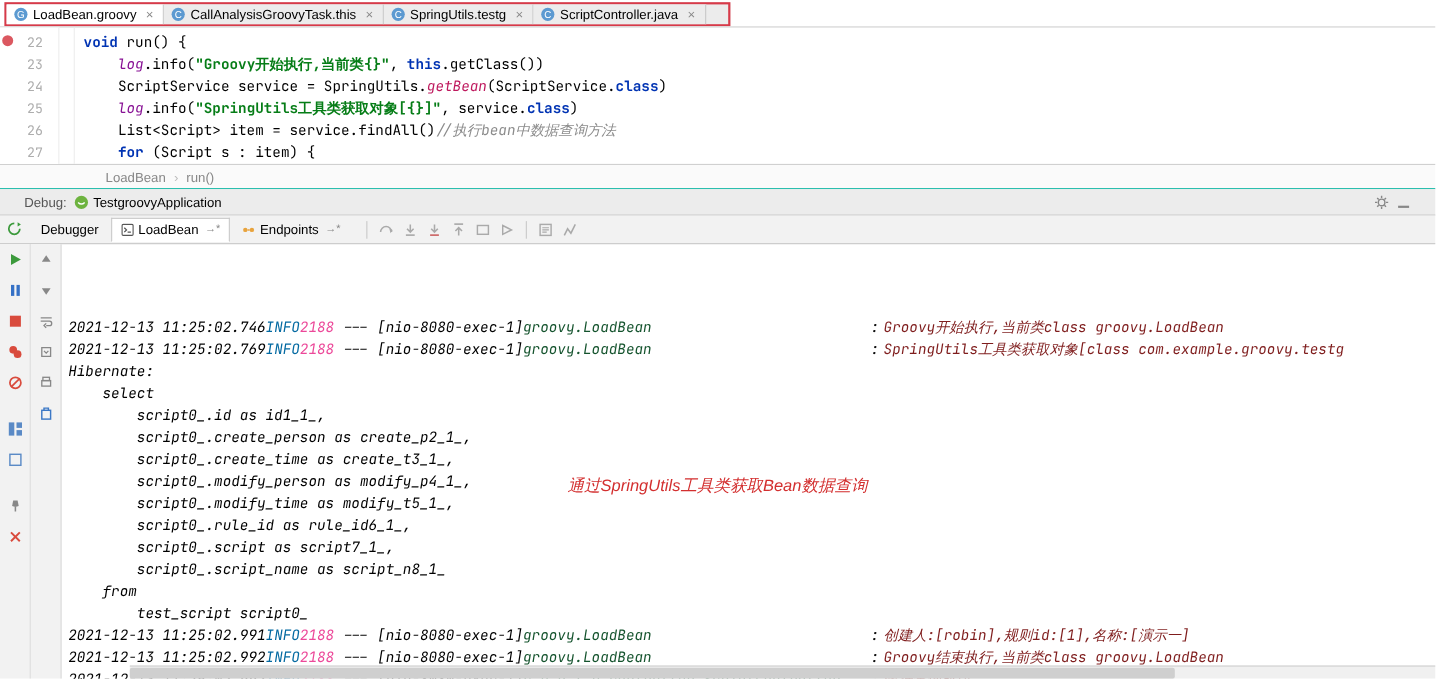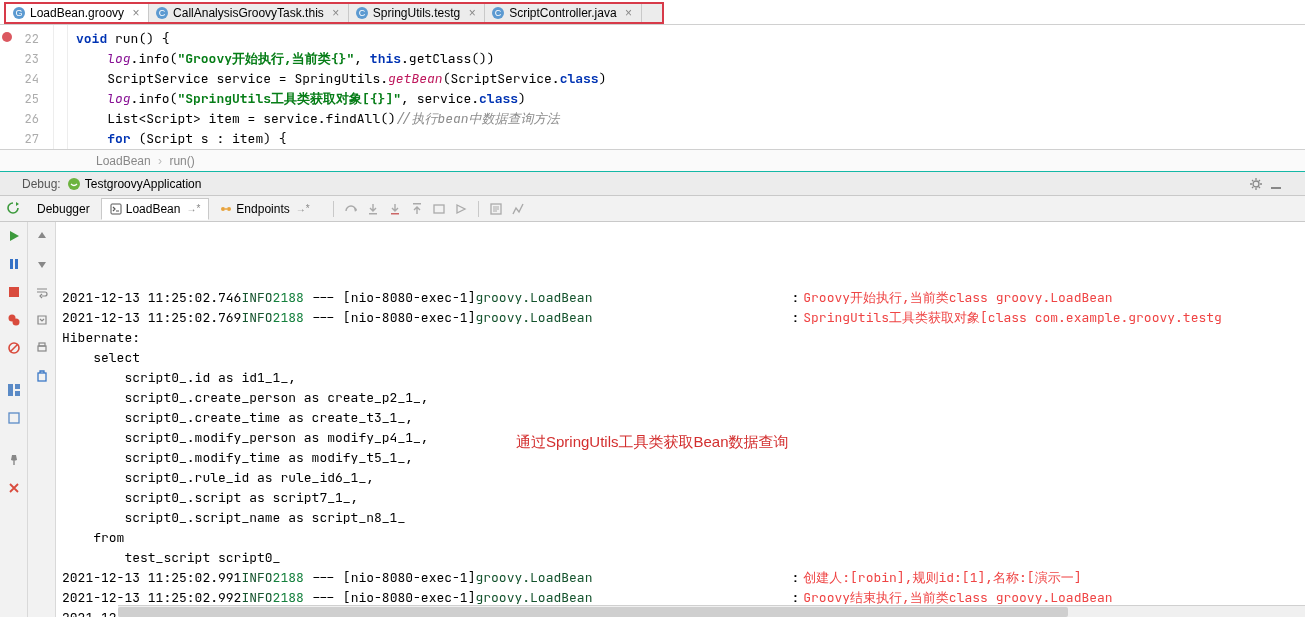--- a/index.html
+++ b/index.html
@@ -168,30 +168,31 @@
 .rail-ic { width: 16px; height: 16px; display:flex;align-items:center;justify-content:center; cursor:pointer; }
 .console {
   flex: 1;
   font-family: "JetBrains Mono","Consolas",monospace;
   font-size: 13px;
   line-height: 20px;
   padding: 6px 0 0 6px;
   white-space: pre;
   overflow: hidden;
   position: relative;
+  font-style: italic;
 }
 .console .row { display: flex; }
 .console .ts { color: #000; }
-.console .info { color: #14532d; }
-.console .pid { color: #15803d; }
+.console .info { color: #0369a1; }
+.console .pid { color: #ec4899; }
 .console .dash { color: #000; }
 .console .thread { color: #000; }
 .console .logger { color: #14532d; }
 .console .colon { color: #000; padding: 0 4px; }
-.console .msg { color: #ef4444; }
+.console .msg { color: #7f1d1d; }
 .annot {
   position: absolute;
   top: 210px; left: 460px;
   color: #d32f2f;
   font-family: "Microsoft YaHei", sans-serif;
   font-size: 15px;
   white-space: nowrap;
 }
 .scrollbar-h {
   height: 12px;

